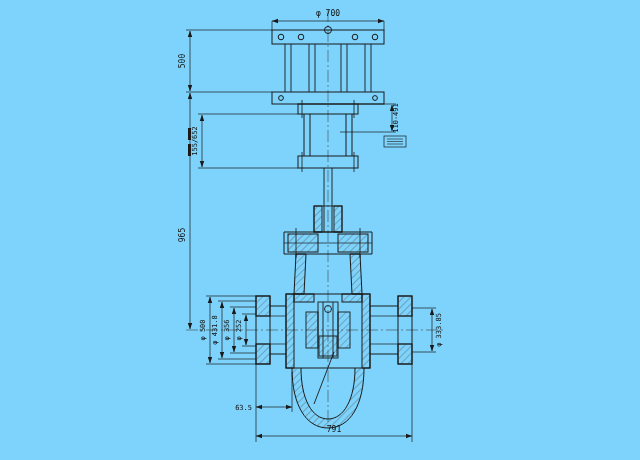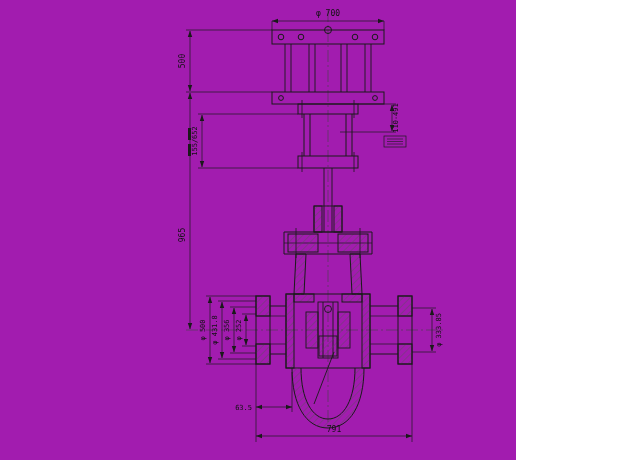--- a/index.html
+++ b/index.html
@@ -1,16 +1,16 @@
 <!DOCTYPE html>
 <html><head>
 <meta charset="utf-8">
 <style>
   html,body{margin:0;padding:0;background:#ffffff;}
-  .canvas{position:relative;width:516px;height:460px;background:#a21caf;overflow:hidden;}
+  .canvas{position:relative;width:640px;height:460px;background:#7dd3fc;overflow:hidden;}
   svg{display:block;}
   text{font-family:"DejaVu Sans Mono","Liberation Mono",monospace;fill:#111;}
   .dim{font-size:8px;}
   .dimS{font-size:7px;}
 </style>
 </head>
 <body>
 
 <div class="canvas">
 <svg width="640" height="460" viewBox="0 0 640 460">

